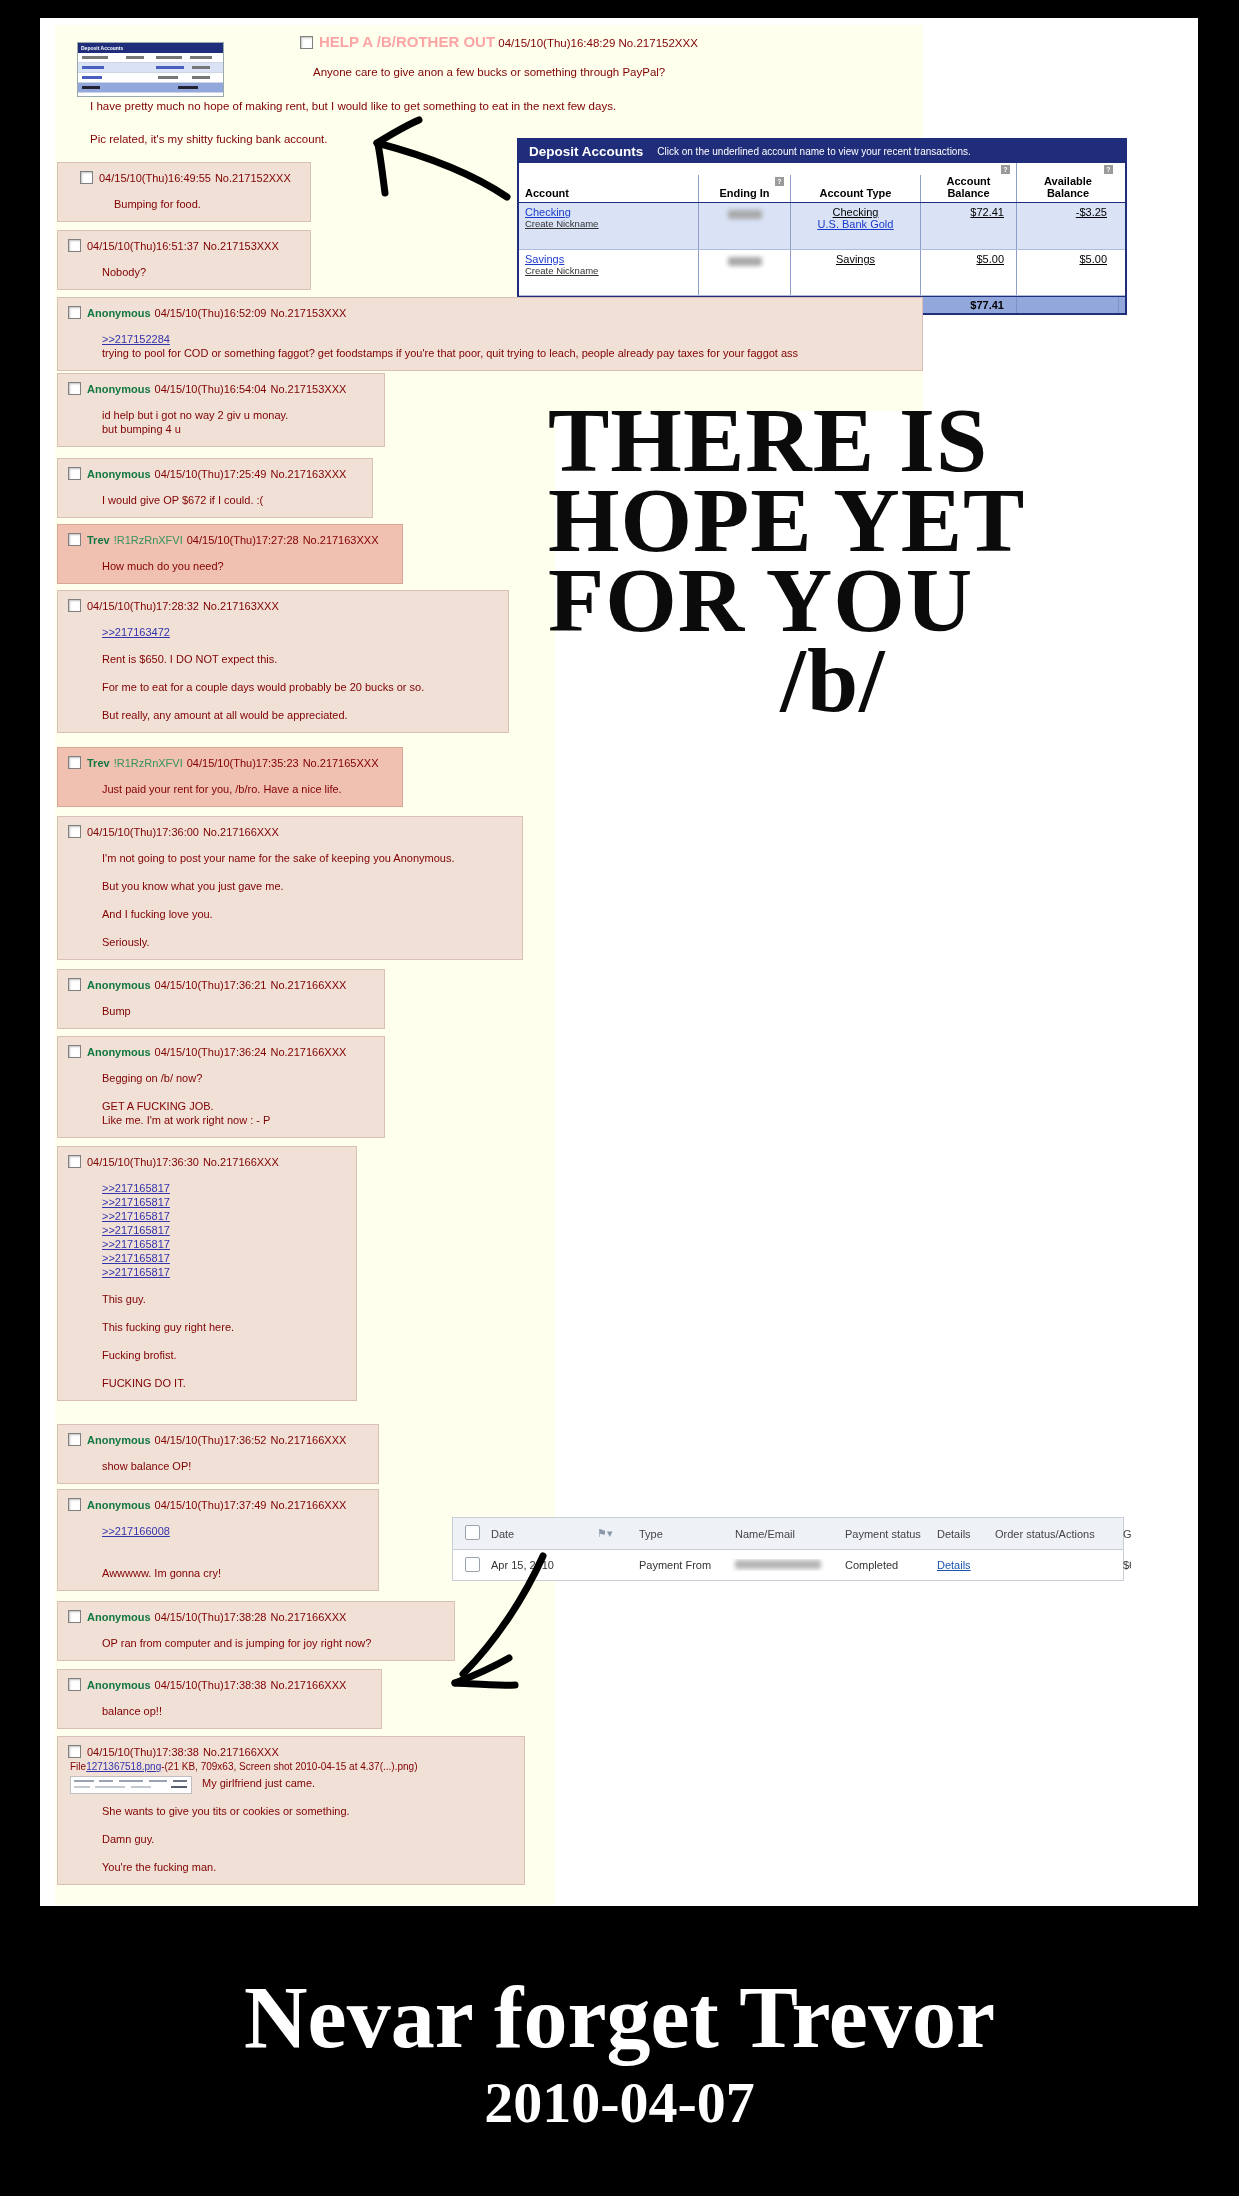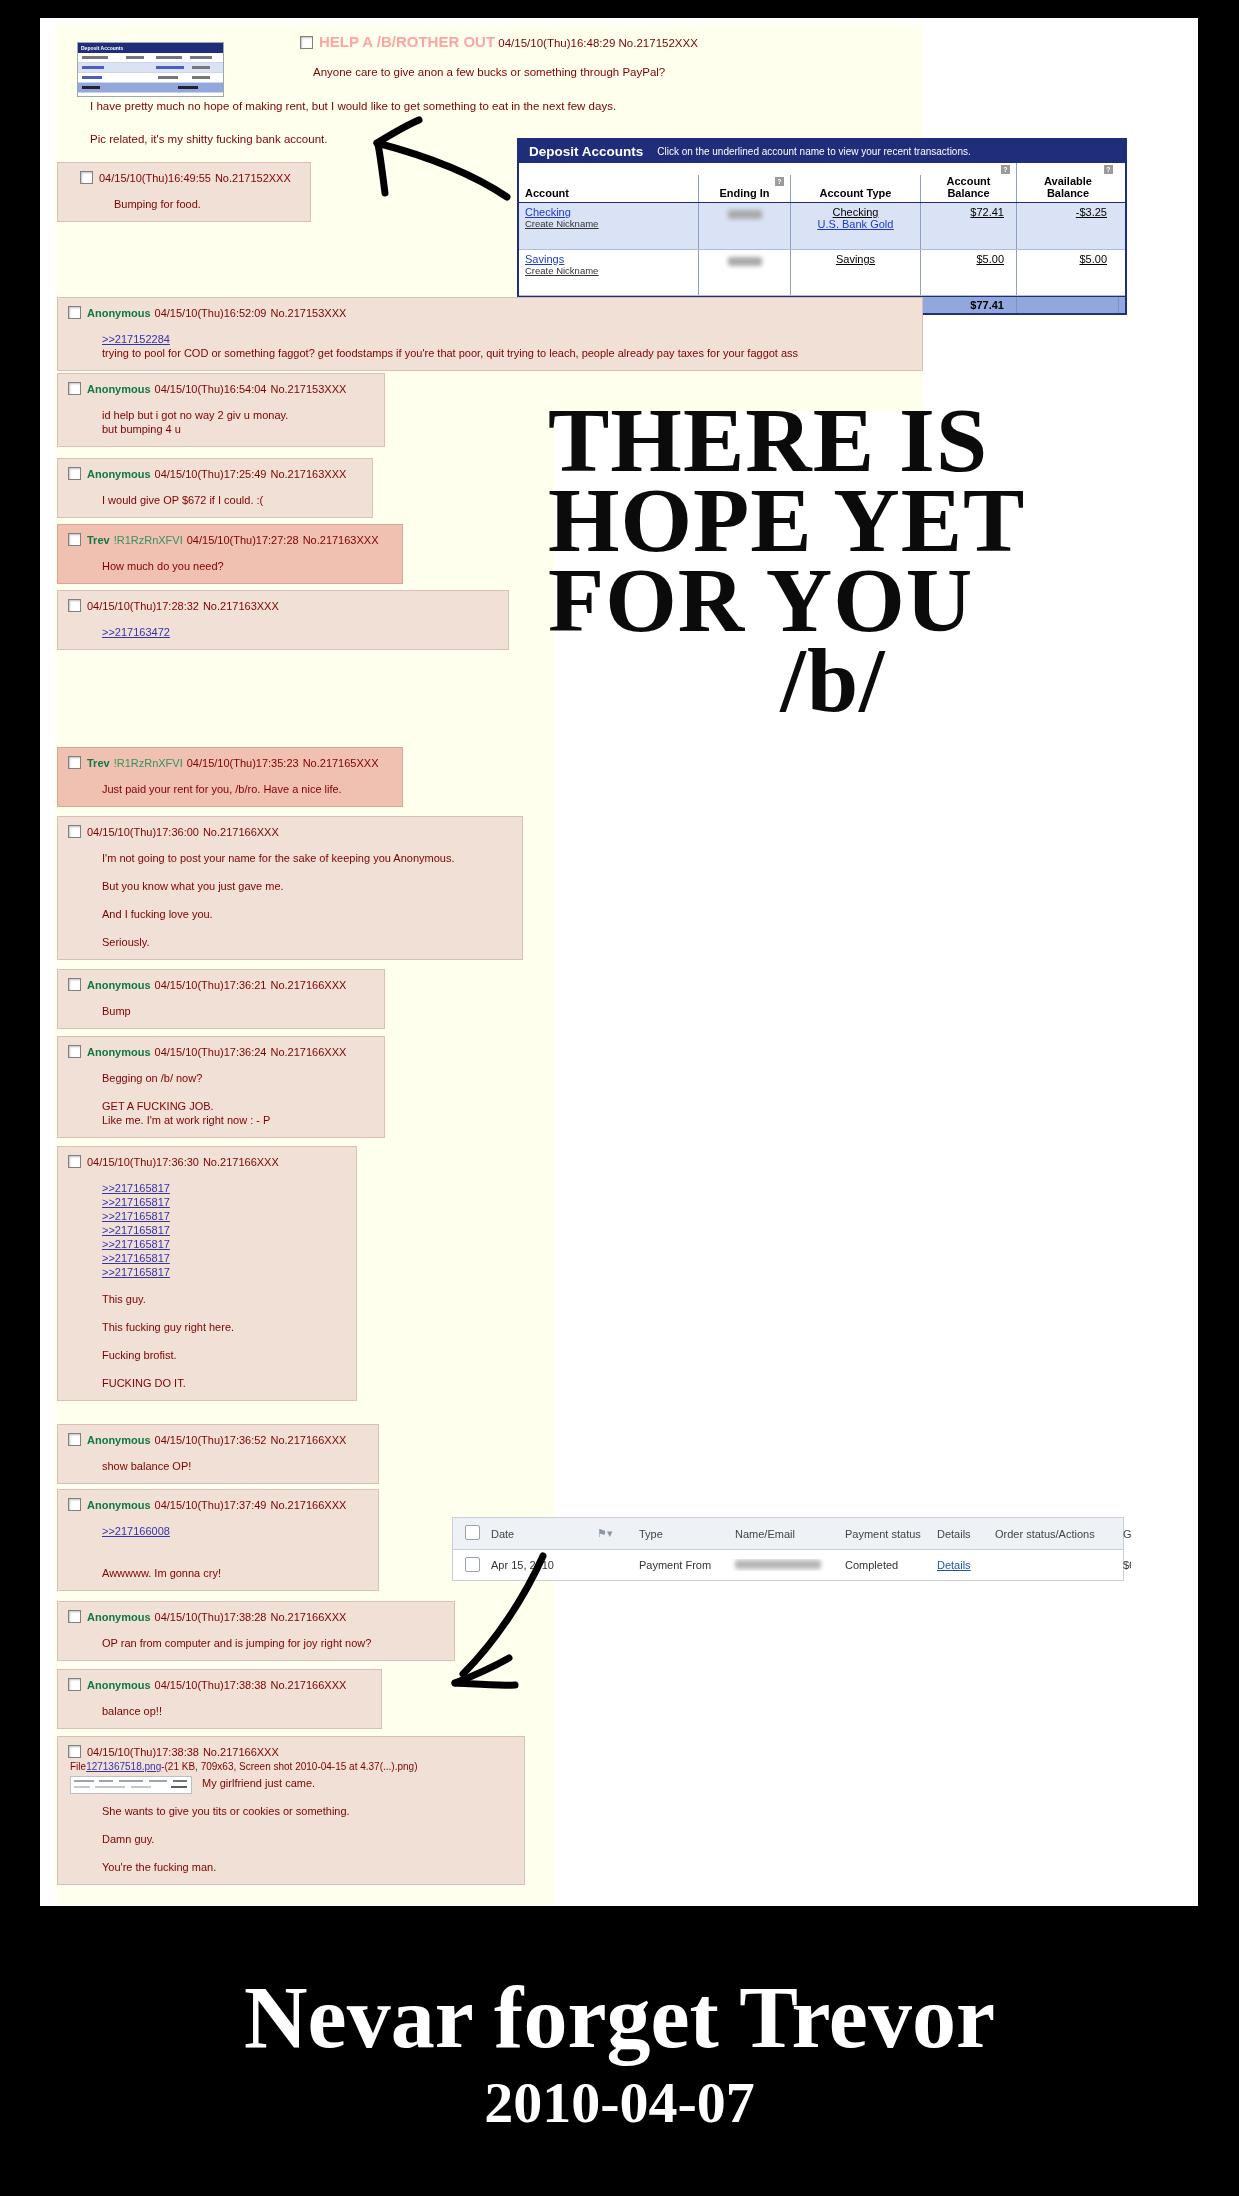--- a/index.html
+++ b/index.html
@@ -195,20 +195,26 @@
     <div class="l4">/b/</div>
   </div>
 
   <article class="post" style="top:162px;width:254px;padding-left:22px;">
     <header>
       <span class="chk"></span><span class="pdate">04/15/10(Thu)16:49:55</span><span>No.217152XXX</span>
     </header>
     <div class="pbody">Bumping for food.</div>
   </article>
 
+  <article class="post" style="top:230px;width:254px;">
+    <header>
+      <span class="chk"></span><span class="pdate">04/15/10(Thu)16:51:37</span><span>No.217153XXX</span>
+    </header>
+    <div class="pbody">Nobody?</div>
+  </article>
 
   <article class="post" style="top:297px;width:866px;">
     <header>
       <span class="chk"></span><b class="pname">Anonymous</b><span class="pdate">04/15/10(Thu)16:52:09</span><span>No.217153XXX</span>
     </header>
     <div class="pquotes">
         <a>&gt;&gt;217152284</a>
       </div>
     <div class="pbody tight">trying to pool for COD or something faggot? get foodstamps if you're that poor, quit trying to leach, people already pay taxes for your faggot ass</div>
   </article>
@@ -235,20 +241,25 @@
     <div class="pbody">How much do you need?</div>
   </article>
 
   <article class="post" style="top:590px;width:452px;">
     <header>
       <span class="chk"></span><span class="pdate">04/15/10(Thu)17:28:32</span><span>No.217163XXX</span>
     </header>
     <div class="pquotes">
         <a>&gt;&gt;217163472</a>
       </div>
+    <div class="pbody">Rent is $650. I DO NOT expect this.
+
+For me to eat for a couple days would probably be 20 bucks or so.
+
+But really, any amount at all would be appreciated.</div>
   </article>
 
   <article class="post hl" style="top:747px;width:346px;">
     <header>
       <span class="chk"></span><b class="pname">Trev</b><span class="ptrip">!R1RzRnXFVI</span><span class="pdate">04/15/10(Thu)17:35:23</span><span>No.217165XXX</span>
     </header>
     <div class="pbody">Just paid your rent for you, /b/ro. Have a nice life.</div>
   </article>
 
   <article class="post" style="top:816px;width:466px;">

